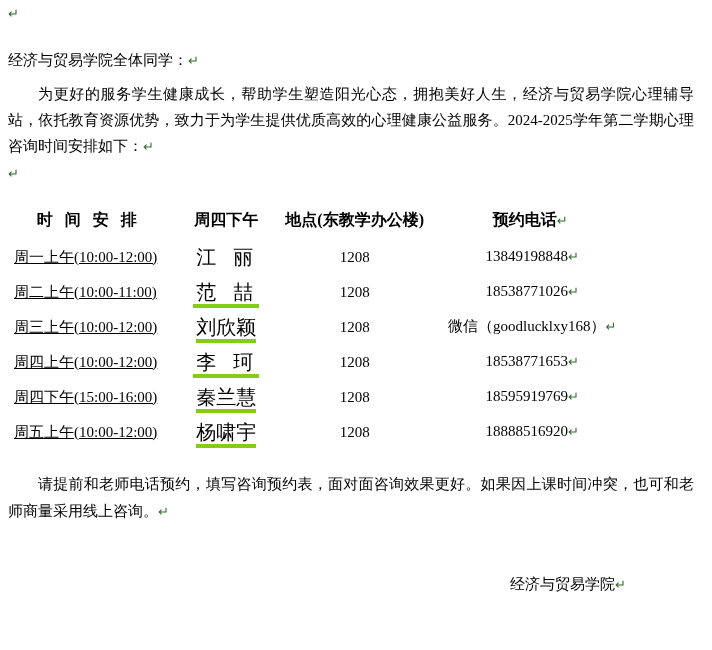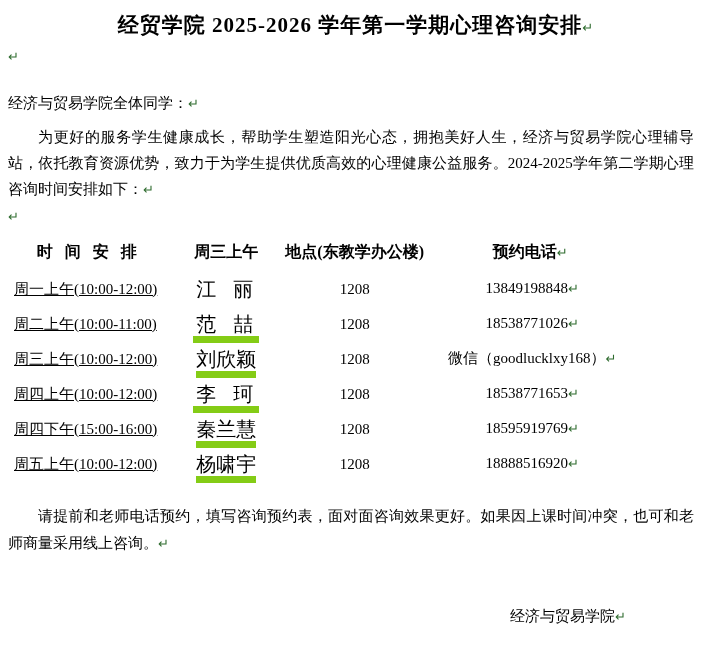--- a/index.html
+++ b/index.html
@@ -52,21 +52,21 @@
     text-indent: 2em;
   }
   .spacer-line {
     height: 26px;
     padding: 0 8px;
     font-size: 15px;
     line-height: 26px;
   }
   table.sched {
     border-collapse: collapse;
-    margin: 7px 0 0 10px;
+    margin: 18px 0 0 10px;
     font-size: 15px;
   }
   table.sched th {
     font-weight: bold;
     font-size: 16px;
     padding: 6px 10px 8px 10px;
     text-align: center;
     white-space: nowrap;
   }
   table.sched th.col-time {
@@ -97,21 +97,21 @@
   }
   table.sched td.col-phone {
     padding-left: 14px;
     padding-right: 10px;
   }
   .name-spaced {
     letter-spacing: 6px;
     padding-left: 3px;
   }
   .underline-red {
-    border-bottom: 7px solid #84cc16;
+    border-bottom: 4px solid #84cc16;
     padding-bottom: 1px;
     text-align: center;
   }
   .closing {
     font-size: 15px;
     line-height: 27px;
     margin: 22px 0 12px 0;
     padding: 0 18px 0 8px;
     text-indent: 2em;
     text-align: justify;
@@ -125,23 +125,20 @@
   }
   .sig-line {
     white-space: nowrap;
   }
 </style>
 </head>
 <body>
 
 <div class="page">
 
-  <div class="doc-title">
-    <span>经贸学院 2025-2026 学年第一学期心理咨询安排</span><span class="pilcrow">↵</span>
-  </div>
 
   <div class="spacer-line">
     <span class="pilcrow">↵</span>
   </div>
 
   <div class="salutation">
     <span>经济与贸易学院全体同学：</span><span class="pilcrow">↵</span>
   </div>
 
   <div class="body-para">
@@ -149,21 +146,21 @@
   </div>
 
   <div class="spacer-line">
     <span class="pilcrow">↵</span>
   </div>
 
   <table class="sched">
     <thead>
       <tr>
         <th class="col-time">时 间 安 排</th>
-        <th class="col-name">周三上午</th>
+        <th class="col-name">周四下午</th>
         <th class="col-place">地点(东教学办公楼)</th>
         <th class="col-phone">
           <span>预约电话</span><span class="pilcrow">↵</span>
         </th>
       </tr>
     </thead>
     <tbody>
       <tr>
         <td class="col-time">周一上午(10:00-12:00)</td>
         <td class="col-name"><span class="name-spaced">江  丽</span></td>

